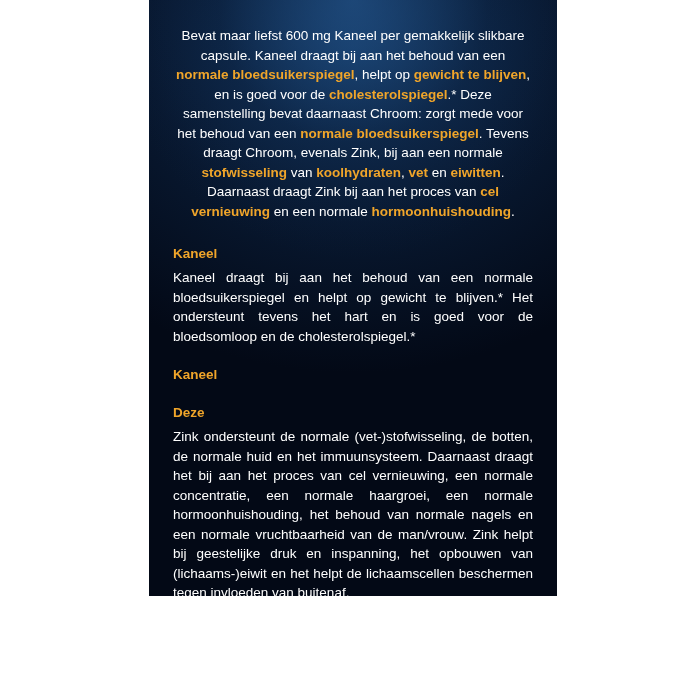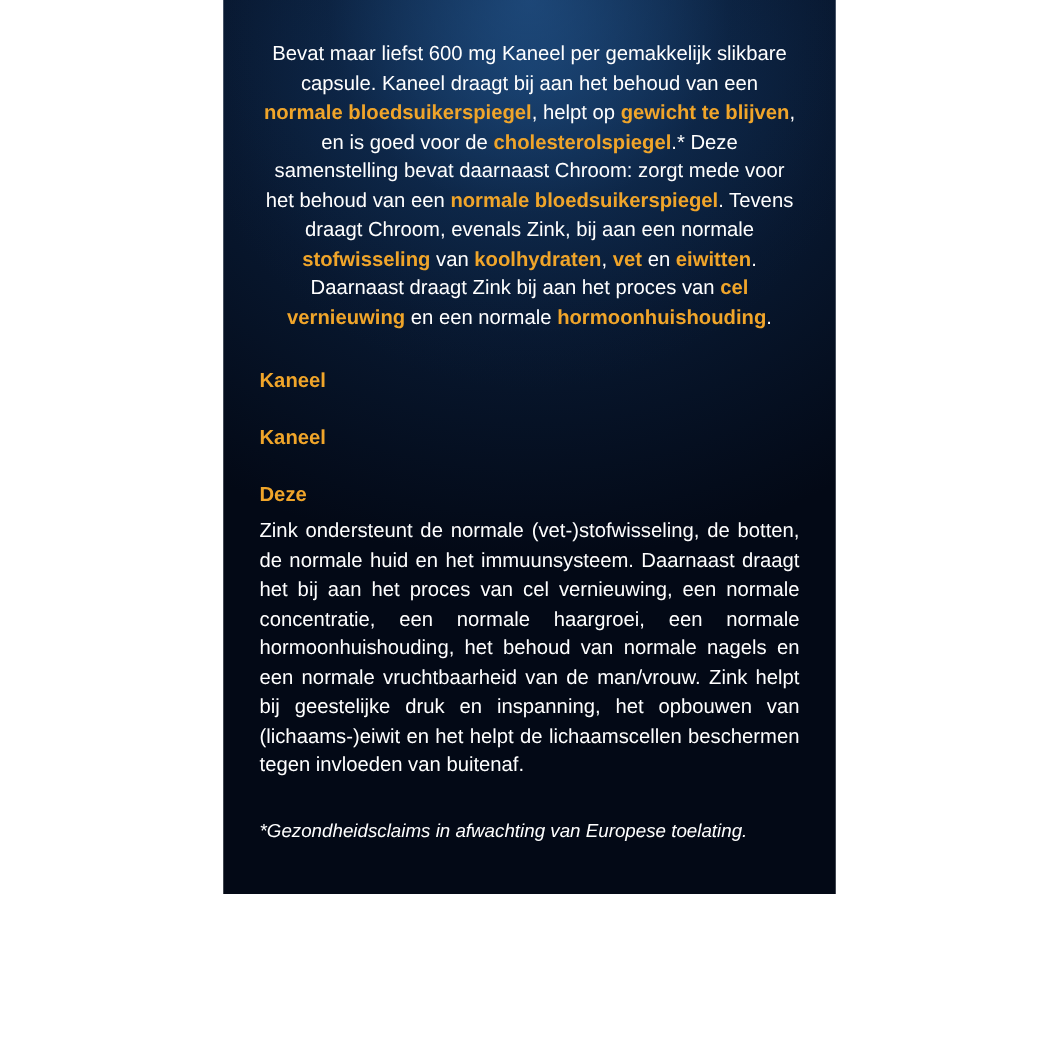--- a/index.html
+++ b/index.html
@@ -76,20 +76,21 @@
 </style>
 </head>
 <body>
 
 <div id="panel">
 
   <p class="intro"><span>Bevat maar liefst 600 mg Kaneel per gemakkelijk slikbare capsule. Kaneel draagt bij aan het behoud van een </span><span class="hl">normale bloedsuikerspiegel</span><span>, helpt op </span><span class="hl">gewicht te blijven</span><span>, en is goed voor de </span><span class="hl">cholesterolspiegel</span><span>.* Deze samenstelling bevat daarnaast Chroom: zorgt mede voor het behoud van een </span><span class="hl">normale bloedsuikerspiegel</span><span>. Tevens draagt Chroom, evenals Zink, bij aan een normale </span><span class="hl">stofwisseling</span><span> van </span><span class="hl">koolhydraten</span><span>, </span><span class="hl">vet</span><span> en </span><span class="hl">eiwitten</span><span>. Daarnaast draagt Zink bij aan het proces van </span><span class="hl">cel vernieuwing</span><span> en een normale </span><span class="hl">hormoonhuishouding</span><span>.</span></p>
 
   <div class="section">
     <div class="sec-title">Kaneel</div>
+    <div class="sec-body">Kaneel draagt bij aan het behoud van een normale bloedsuikerspiegel en helpt op gewicht te blijven.* Het ondersteunt tevens het hart en is goed voor de bloedsomloop en de cholesterolspiegel.*</div>
   </div>
 
   <div class="section">
     <div class="sec-title">Kaneel</div>
   </div>
 
   <div class="section">
     <div class="sec-title">Deze</div>
     <div class="sec-body">Zink ondersteunt de normale (vet-)stofwisseling, de botten, de normale huid en het immuunsysteem. Daarnaast draagt het bij aan het proces van cel vernieuwing, een normale concentratie, een normale haargroei, een normale hormoonhuishouding, het behoud van normale nagels en een normale vruchtbaarheid van de man/vrouw. Zink helpt bij geestelijke druk en inspanning, het opbouwen van (lichaams-)eiwit en het helpt de lichaamscellen beschermen tegen invloeden van buitenaf.</div>
   </div>

